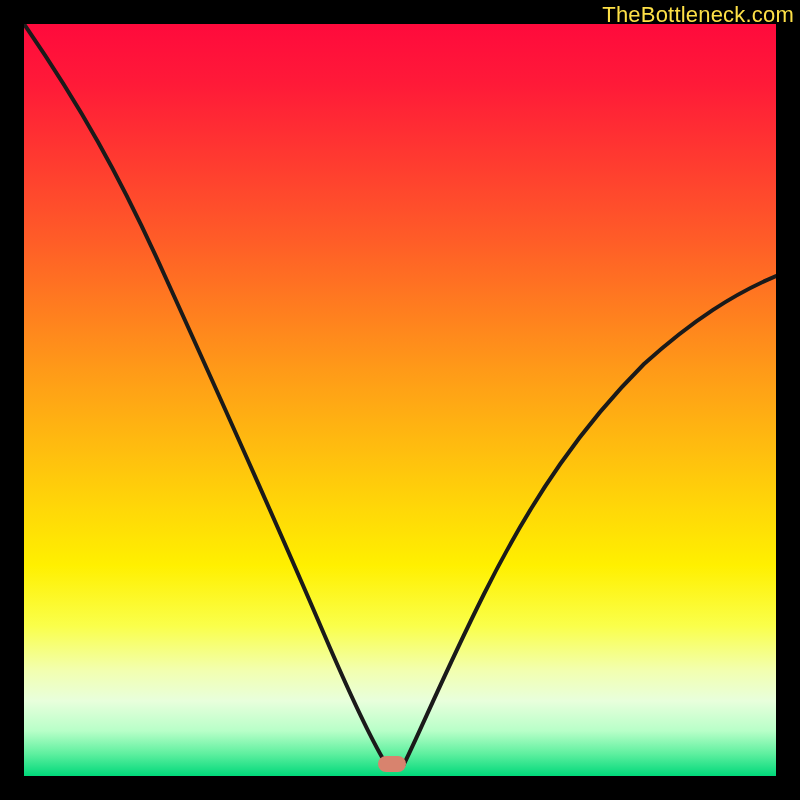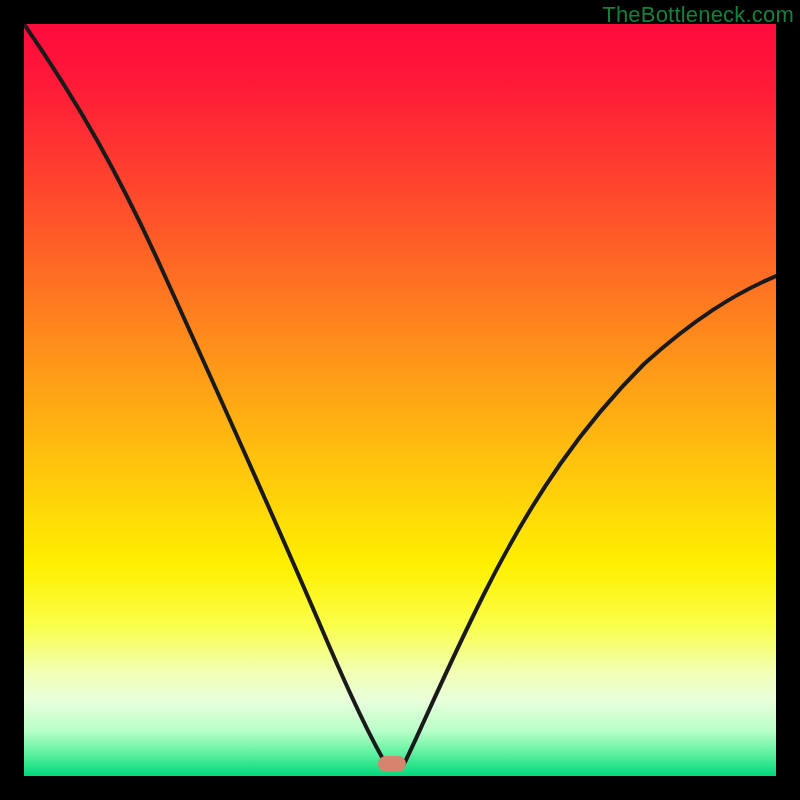--- a/index.html
+++ b/index.html
@@ -46,21 +46,21 @@
     position: absolute;
     left: 0;
     top: 0;
     width: 752px;
     height: 752px;
   }
   .watermark {
     position: absolute;
     top: 2px;
     right: 6px;
-    color: #15803d;
+    color: #fde047;
     font-size: 22px;
     font-weight: 500;
     letter-spacing: 0.2px;
   }
   .marker {
     position: absolute;
     width: 28px;
     height: 16px;
     background: #d8836e;
     border-radius: 8px;

